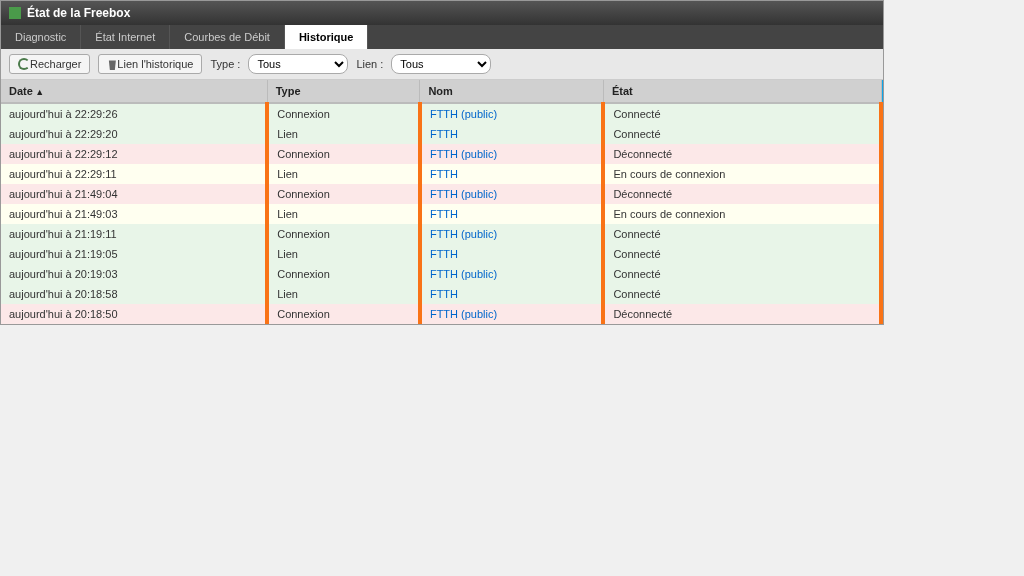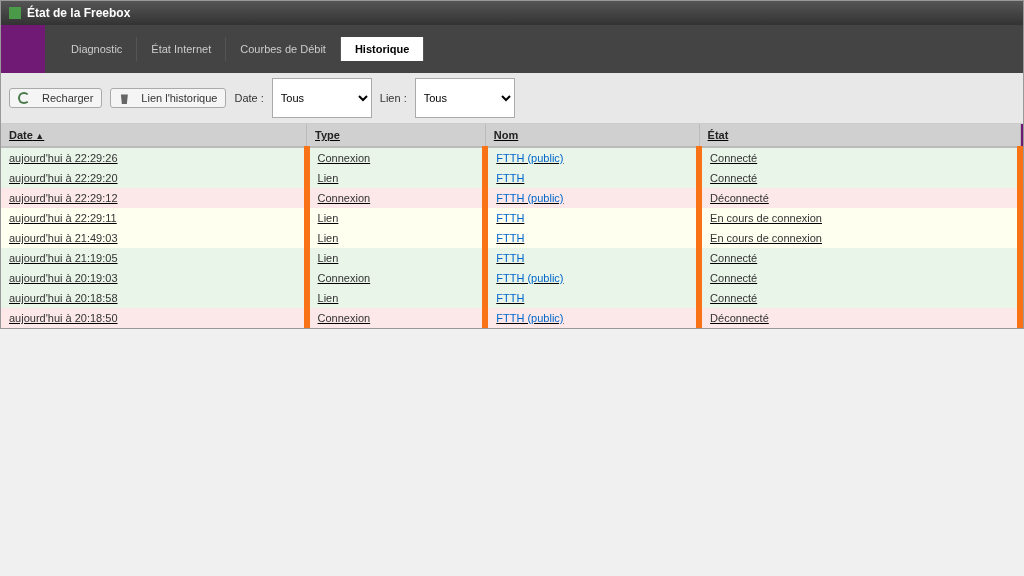--- a/index.html
+++ b/index.html
@@ -3,22 +3,22 @@
   <meta charset="utf-8">
   <style>
     * { margin: 0; padding: 0; box-sizing: border-box; }
     body {
       font-family: Arial, sans-serif;
       font-size: 12px;
       background: #f0f0f0;
     }
 
     .window {
-      width: 1024px;
-      background: #701a75;
+      width: 884px;
+      background: #0ea5e9;
       border: 1px solid #999;
     }
 
     .title-bar {
       background: linear-gradient(to bottom, #555, #333);
       color: #fff;
       padding: 5px 8px;
       display: flex;
       align-items: center;
       gap: 6px;
@@ -30,22 +30,21 @@
       width: 12px;
       height: 12px;
       background: #4a9a4a;
       display: inline-block;
     }
 
     .nav-tabs {
       background: #444;
       display: flex;
       gap: 0;
-      padding: 12px;
-      margin-left: 44px;
+      padding: 0;
     }
 
     .nav-tab {
       padding: 6px 14px;
       color: #ccc;
       cursor: pointer;
       font-size: 11px;
       border-right: 1px solid #555;
     }
 
@@ -60,21 +59,21 @@
       border-bottom: 1px solid #ccc;
       padding: 5px 8px;
       display: flex;
       align-items: center;
       gap: 8px;
     }
 
     .toolbar-btn {
       display: flex;
       align-items: center;
-      gap: 12px;
+      gap: 0;
       padding: 3px 8px;
       background: #f5f5f5;
       border: 1px solid #aaa;
       border-radius: 3px;
       cursor: pointer;
       font-size: 11px;
       color: #333;
     }
 
     .toolbar-icon-refresh {
@@ -93,37 +92,36 @@
       display: inline-block;
       clip-path: polygon(15% 20%, 85% 20%, 75% 100%, 25% 100%);
     }
 
     .toolbar-label {
       font-size: 11px;
       color: #333;
     }
 
     .toolbar-select {
-      padding: 12px 4px;
+      padding: 2px 4px;
       font-size: 11px;
       border: 1px solid #aaa;
       background: #fff;
-      border-radius: 0;
+      border-radius: 8px;
       min-width: 100px;
     }
 
     .table-container {
       overflow-x: auto;
     }
 
     table {
       width: 100%;
       border-collapse: collapse;
       font-size: 11px;
-      text-decoration: underline;
     }
 
     thead tr {
       background: #d0d0d0;
       border-bottom: 2px solid #bbb;
     }
 
     thead th {
       padding: 5px 8px;
       text-align: left;
@@ -153,21 +151,21 @@
     tbody tr.row-pink {
       background: #fce8e8;
     }
 
     tbody tr.row-yellow {
       background: #fffff0;
     }
 
     tbody td {
       padding: 4px 8px;
-      border-right: 6px solid #f97316;
+      border-right: 4px solid #f97316;
       color: #333;
       white-space: nowrap;
     }
   </style>
 </head>
 <body>
 
 <div class="window">
 
   <div class="title-bar">
@@ -184,21 +182,21 @@
 
   <div class="toolbar">
     <button class="toolbar-btn">
       <span class="toolbar-icon-refresh"></span>
       <span>Recharger</span>
     </button>
     <button class="toolbar-btn">
       <span class="toolbar-icon-trash"></span>
       <span>Lien l'historique</span>
     </button>
-    <span class="toolbar-label">Date :</span>
+    <span class="toolbar-label">Type :</span>
     <select class="toolbar-select">
       <option>Tous</option>
       <option>Connexion</option>
       <option>Lien</option>
     </select>
     <span class="toolbar-label">Lien :</span>
     <select class="toolbar-select">
       <option>Tous</option>
       <option>FTTH</option>
       <option>FTTH (public)</option>
@@ -233,27 +231,39 @@
             <td>Connexion</td>
             <td style="color: rgb(0, 102, 204);">FTTH (public)</td>
             <td>Déconnecté</td>
           </tr>
           <tr class="row-yellow">
             <td>aujourd'hui à 22:29:11</td>
             <td>Lien</td>
             <td style="color: rgb(0, 102, 204);">FTTH</td>
             <td>En cours de connexion</td>
           </tr>
+          <tr class="row-pink">
+            <td>aujourd'hui à 21:49:04</td>
+            <td>Connexion</td>
+            <td style="color: rgb(0, 102, 204);">FTTH (public)</td>
+            <td>Déconnecté</td>
+          </tr>
           <tr class="row-yellow">
             <td>aujourd'hui à 21:49:03</td>
             <td>Lien</td>
             <td style="color: rgb(0, 102, 204);">FTTH</td>
             <td>En cours de connexion</td>
           </tr>
           <tr class="row-green">
+            <td>aujourd'hui à 21:19:11</td>
+            <td>Connexion</td>
+            <td style="color: rgb(0, 102, 204);">FTTH (public)</td>
+            <td>Connecté</td>
+          </tr>
+          <tr class="row-green">
             <td>aujourd'hui à 21:19:05</td>
             <td>Lien</td>
             <td style="color: rgb(0, 102, 204);">FTTH</td>
             <td>Connecté</td>
           </tr>
           <tr class="row-green">
             <td>aujourd'hui à 20:19:03</td>
             <td>Connexion</td>
             <td style="color: rgb(0, 102, 204);">FTTH (public)</td>
             <td>Connecté</td>

